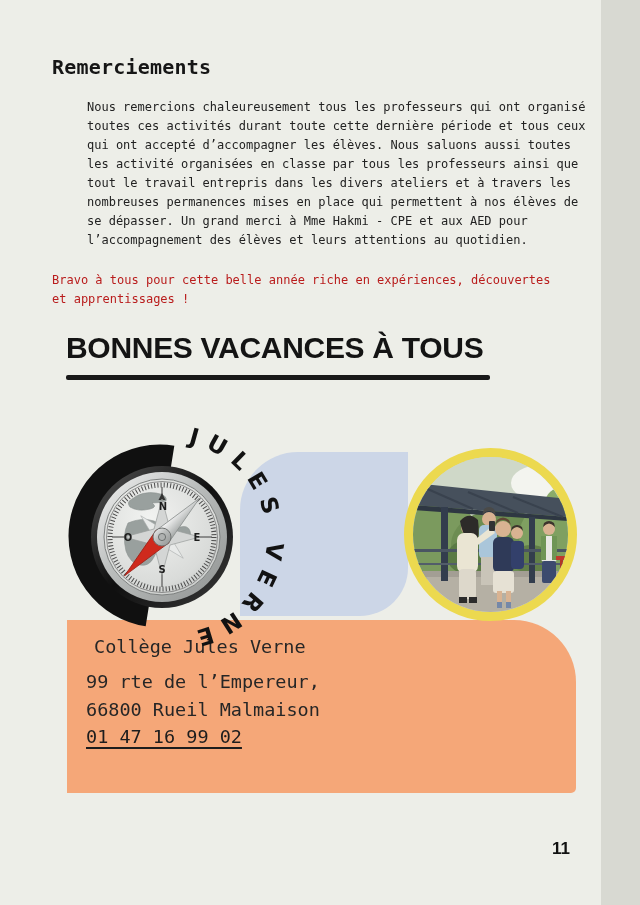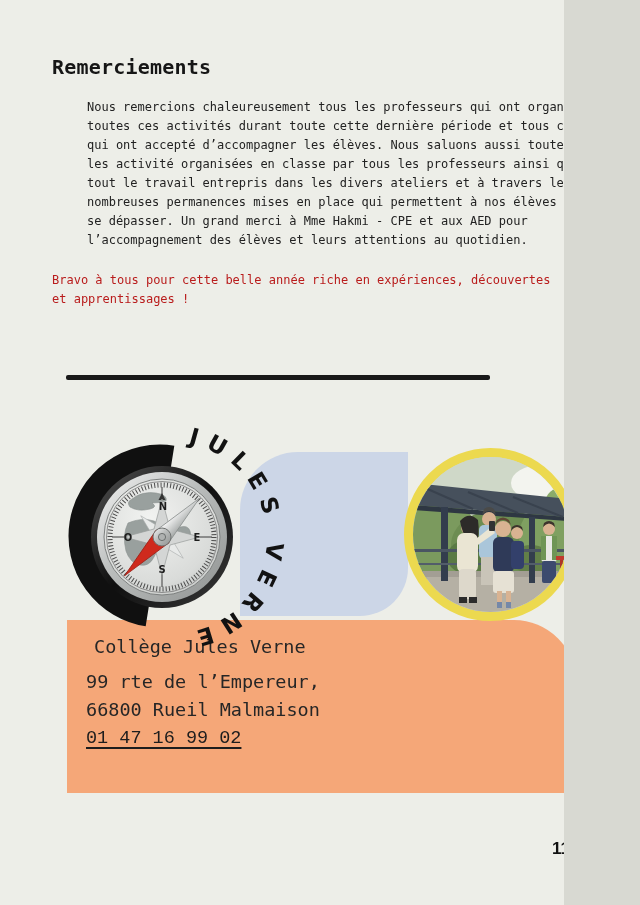--- a/index.html
+++ b/index.html
@@ -3,20 +3,21 @@
 <meta charset="utf-8">
 <style>
   html,body{margin:0;padding:0;background:#d8d9d2;}
   .page{
     position:relative;
     width:564px;height:905px;
     background:#edeee8;
     overflow:hidden;
     font-family:"DejaVu Sans Mono", monospace;
     color:#1d1d1e;
+    padding-left:37px;
   }
   .ack-title{
     position:absolute;left:52px;top:55px;
     font-size:20px;font-weight:bold;color:#161616;
     letter-spacing:0.2px;
   }
   .ack-body{
     position:absolute;left:52px;top:98px;width:530px;
     font-size:12px;line-height:19px;
     white-space:pre-line;color:#222;margin-left:35px;
@@ -63,21 +64,20 @@
   .contact-school{
     font-size:18.5px;color:#262626;margin:0 0 8px 8px;line-height:26px;
   }
   .contact-line{
     font-size:18.5px;color:#262626;line-height:27.5px;
   }
   .contact-link{
     color:#1d1d1d;text-decoration:underline;
     text-decoration-thickness:2px;text-underline-offset:4px;
     cursor:pointer;
-    font-family:Liberation Mono, monospace;
   }
   .page-number{
     position:absolute;left:552px;top:839px;
     font-family:"Liberation Sans", sans-serif;
     font-size:17px;font-weight:bold;color:#111;
   }
 </style>
 </head>
 <body>
 
@@ -90,20 +90,21 @@
 qui ont accepté d’accompagner les élèves. Nous saluons aussi toutes
 les activité organisées en classe par tous les professeurs ainsi que
 tout le travail entrepris dans les divers ateliers et à travers les
 nombreuses permanences mises en place qui permettent à nos élèves de
 se dépasser. Un grand merci à Mme Hakmi - CPE et aux AED pour
 l’accompagnement des élèves et leurs attentions au quotidien.</div>
 
   <div class="ack-closing">Bravo à tous pour cette belle année riche en expériences, découvertes
 et apprentissages !</div>
 
+  <div class="banner-title">BONNES VACANCES À TOUS</div>
   <div class="banner-rule"></div>
 
   <div class="blue-shape"></div>
 
   <div class="compass-wrap">
     <svg width="260" height="260" viewBox="0 0 260 260">
       <defs>
         <linearGradient id="rimGrad" x1="0" y1="0" x2="1" y2="1">
           <stop offset="0" stop-color="#555"></stop>
             <stop offset="0.5" stop-color="#0f0f0f"></stop>

